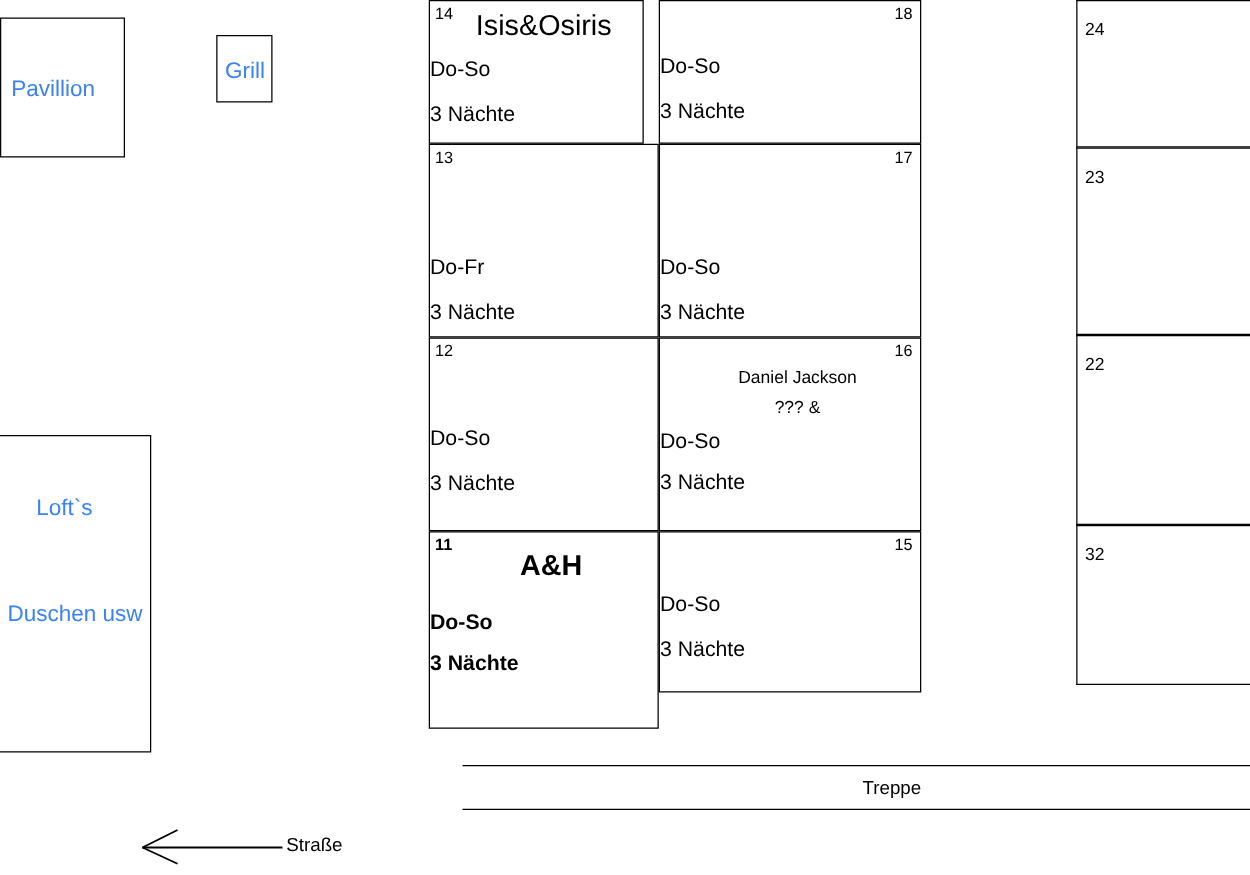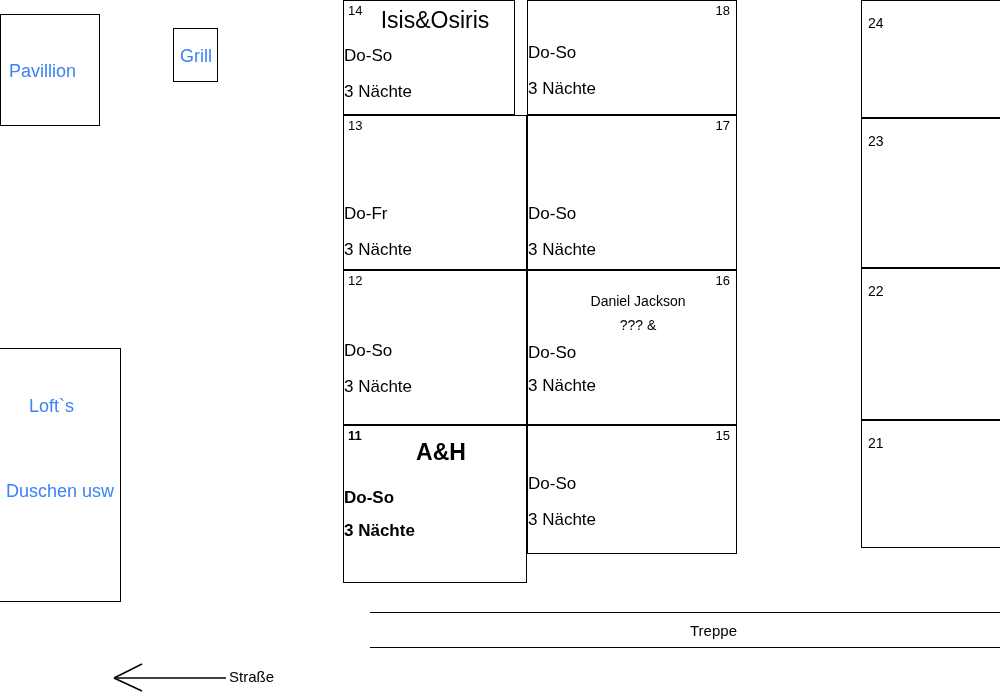--- a/index.html
+++ b/index.html
@@ -164,21 +164,21 @@
   <div class="right-cell" style="left:861px; top:0px; width:145px; height:118px;">
     <span class="num">24</span>
   </div>
   <div class="right-cell" style="left:861px; top:118px; width:145px; height:150px;">
     <span class="num">23</span>
   </div>
   <div class="right-cell" style="left:861px; top:268px; width:145px; height:152px;">
     <span class="num">22</span>
   </div>
   <div class="right-cell" style="left:861px; top:420px; width:145px; height:128px;">
-    <span class="num">21</span>
+    <span class="num">32</span>
   </div>
 
   <div class="hline" style="left:370px; top:612px; width:630px;"></div>
   <div class="hline" style="left:370px; top:647px; width:630px;"></div>
   <div class="treppe-label" style="left:690px; top:622px;">Treppe</div>
 
   <svg class="arrow" width="125" height="32" viewBox="0 0 125 32">
     <line x1="10" y1="18" x2="122" y2="18" stroke="#000000" stroke-width="1.5"></line>
     <line x1="10" y1="18" x2="38" y2="4" stroke="#000000" stroke-width="1.5"></line>
     <line x1="10" y1="18" x2="38" y2="31" stroke="#000000" stroke-width="1.5"></line>

